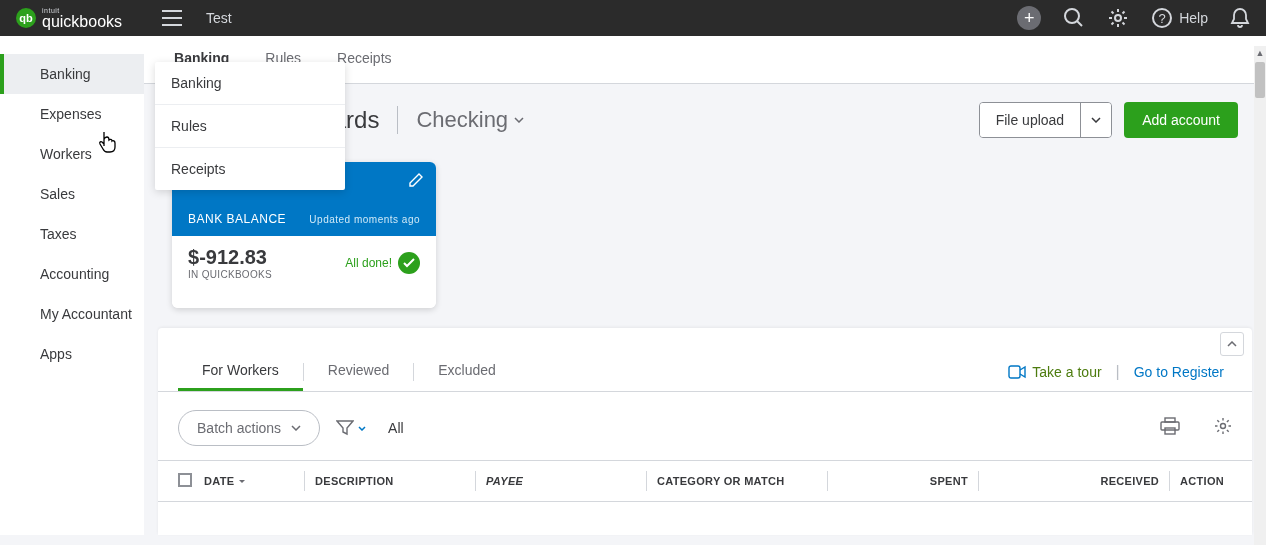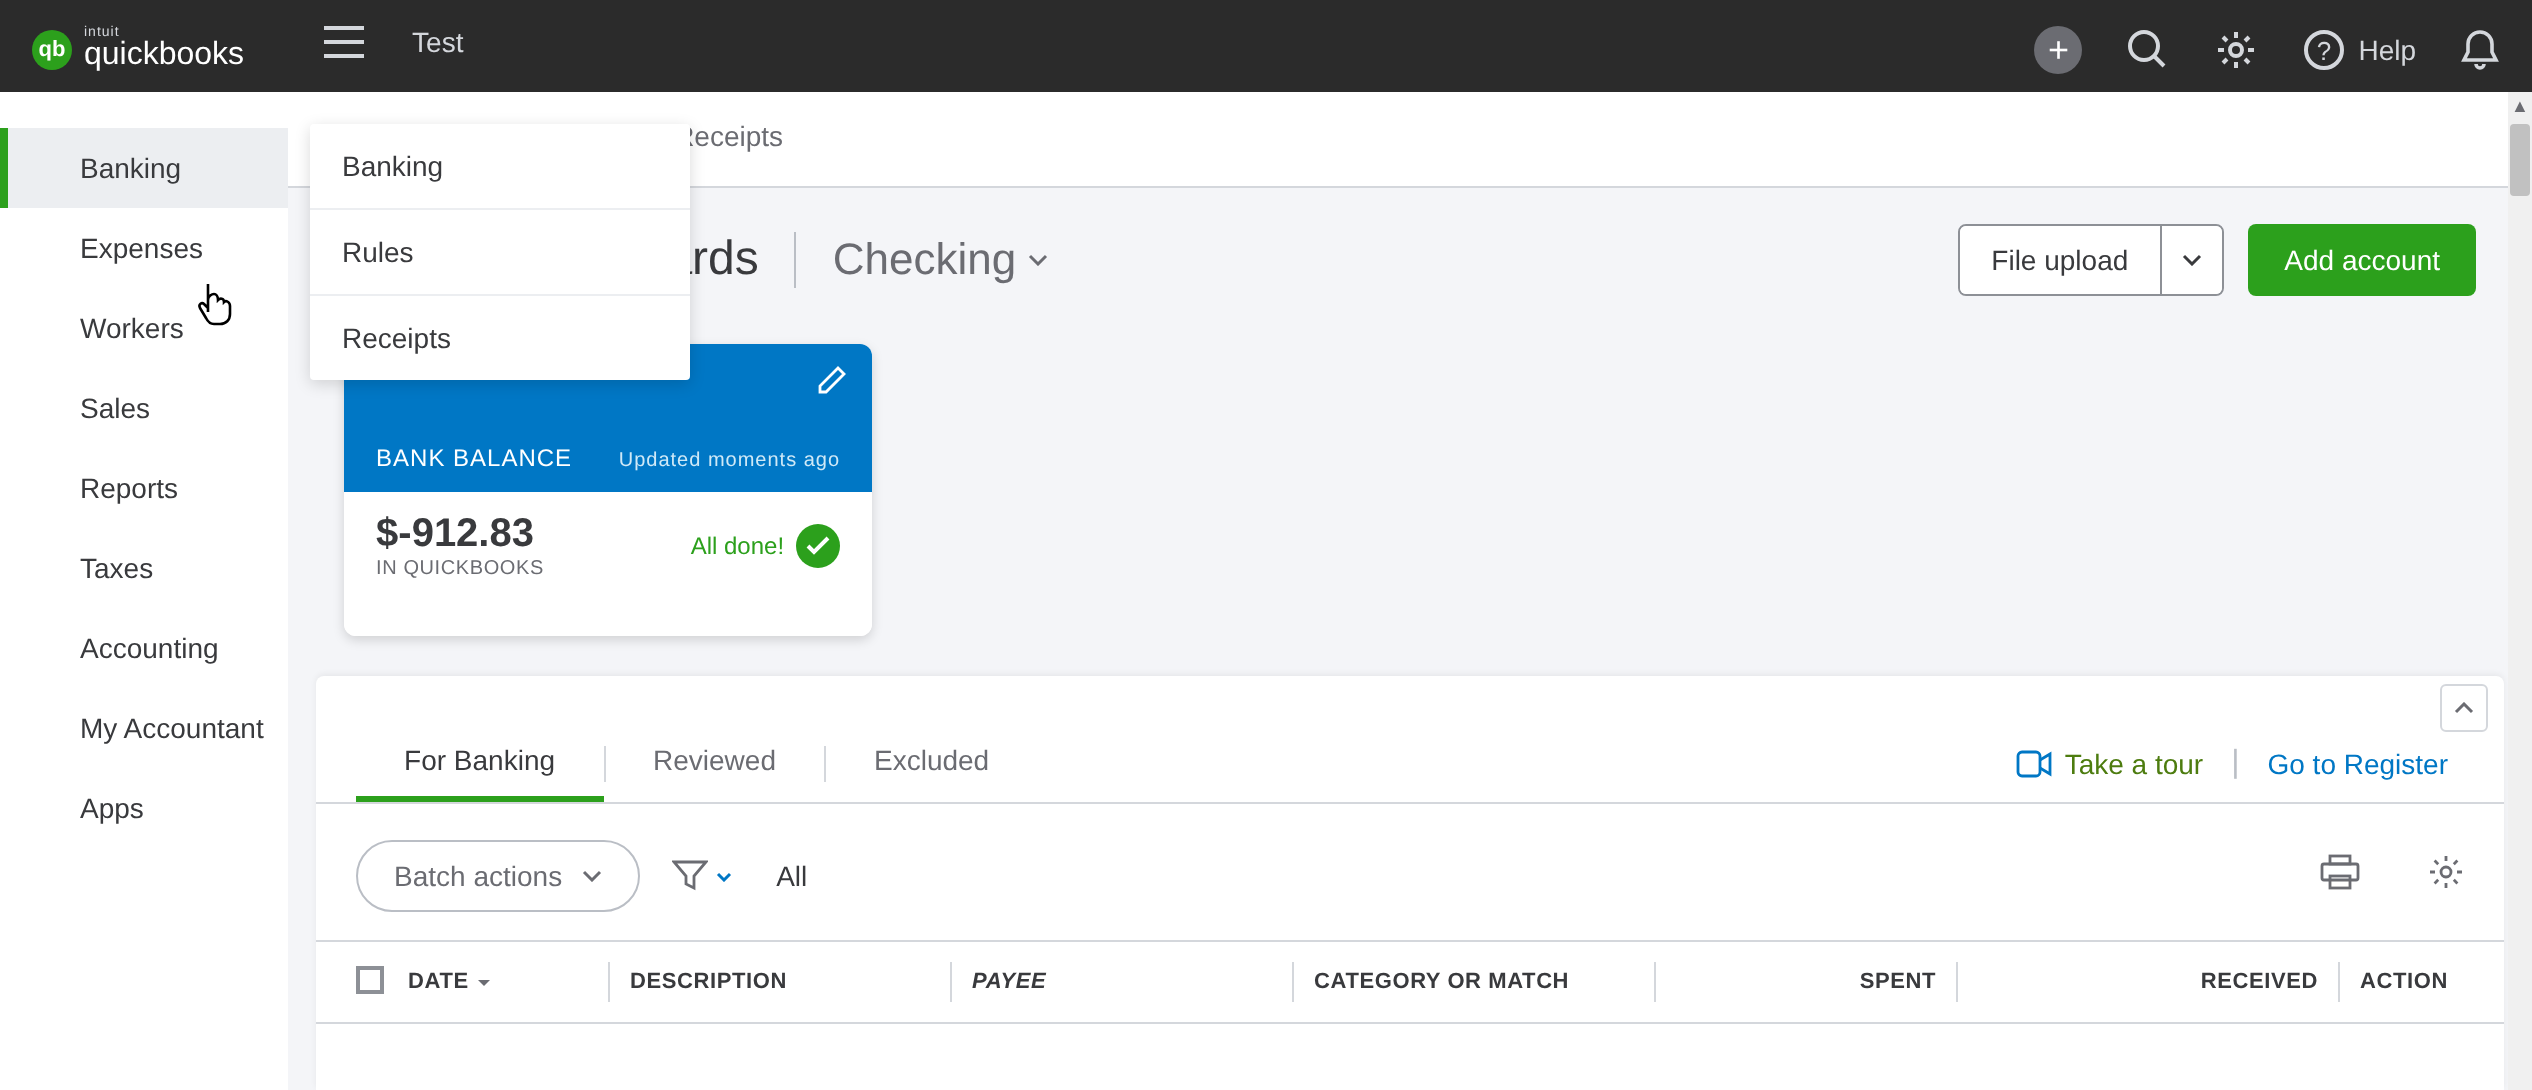--- a/index.html
+++ b/index.html
@@ -1,18 +1,18 @@
 <!DOCTYPE html>
 <html><head>
   <meta charset="utf-8">
   <style>
     * { margin: 0; padding: 0; box-sizing: border-box; font-family: -apple-system, BlinkMacSystemFont, "Segoe UI", Helvetica, Arial, sans-serif; }
     body { background: #f4f5f8; width: 1266px; height: 545px; overflow: hidden; position: relative; }
     
-    .topbar { background: #2b2b2b; height: 46px; display: flex; align-items: flex-start; padding: 13px 16px; color: #d4d7dc; }
+    .topbar { background: #2b2b2b; height: 36px; display: flex; align-items: center; padding: 0 16px; color: #d4d7dc; }
     .logo-wrap { display: flex; align-items: center; gap: 6px; }
     .logo-badge { width: 20px; height: 20px; background: #2ca01c; border-radius: 50%; display: flex; align-items: center; justify-content: center; color: #fff; font-weight: bold; font-size: 11px; }
     .logo-text { display: flex; flex-direction: column; line-height: 1; }
     .logo-intuit { font-size: 7px; color: #d4d7dc; letter-spacing: 0.5px; }
     .logo-qb { font-size: 16px; color: #fff; font-weight: 500; }
     .hamburger { margin-left: 40px; cursor: pointer; }
     .hamburger svg { display: block; }
     .company-name { margin-left: 24px; color: #d4d7dc; font-size: 14px; }
     .topbar-spacer { flex: 1; }
     .topbar-icons { display: flex; align-items: center; gap: 22px; }
@@ -144,21 +144,20 @@
     </div>
   </div>
 </div>
 
 <div class="body-wrap">
   <div class="sidebar">
     <div class="side-item active hover">Banking</div>
     <div class="side-item">Expenses</div>
     <div class="side-item">Workers</div>
     <div class="side-item">Sales</div>
-    <div class="side-item">Reports</div>
     <div class="side-item">Taxes</div>
     <div class="side-item">Accounting</div>
     <div class="side-item">My Accountant</div>
     <div class="side-item">Apps</div>
 
     <svg class="cursor-pointer" width="18" height="24" viewBox="0 0 18 24">
         <path d="M6 2v14M6 10c0-2 2-3 3-3s2 1 2 3c1-1 3-1 3 1 1-1 3 0 3 2v4c0 3-2 5-5 5h-3c-2 0-3-1-4-3l-3-5c-1-2 1-3 2-2l2 2" stroke="#000" stroke-width="1.3" fill="#fff"></path>
       </svg>
   </div>
 
@@ -223,21 +222,21 @@
     </div>
 
     <div class="table-panel">
       <div class="collapse-caret">
         <svg width="10" height="6" viewBox="0 0 10 6">
             <path d="M1 5l4-4 4 4" stroke="#6b6c72" stroke-width="1.5" fill="none"></path>
           </svg>
       </div>
 
       <div class="review-tabs">
-        <div class="review-tab active">For Banking</div>
+        <div class="review-tab active">For Workers</div>
         <div class="review-divider"></div>
         <div class="review-tab">Reviewed</div>
         <div class="review-divider"></div>
         <div class="review-tab">Excluded</div>
         <div class="review-spacer"></div>
         <div class="tour-link">
           <svg width="18" height="14" viewBox="0 0 18 14">
               <rect x="1" y="1" width="11" height="12" rx="2" stroke="#0077c5" stroke-width="1.4" fill="none"></rect>
               <path d="M12 5l5-3v10l-5-3" stroke="#0077c5" stroke-width="1.4" fill="none"></path>
             </svg>

